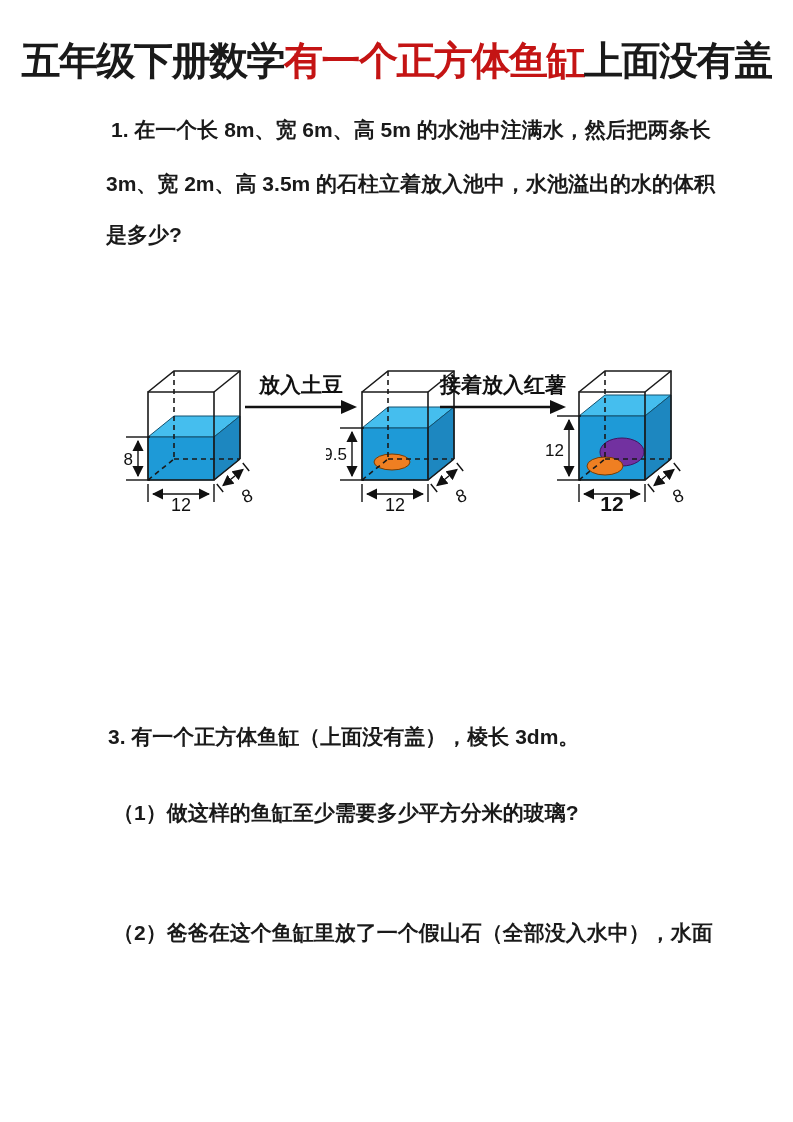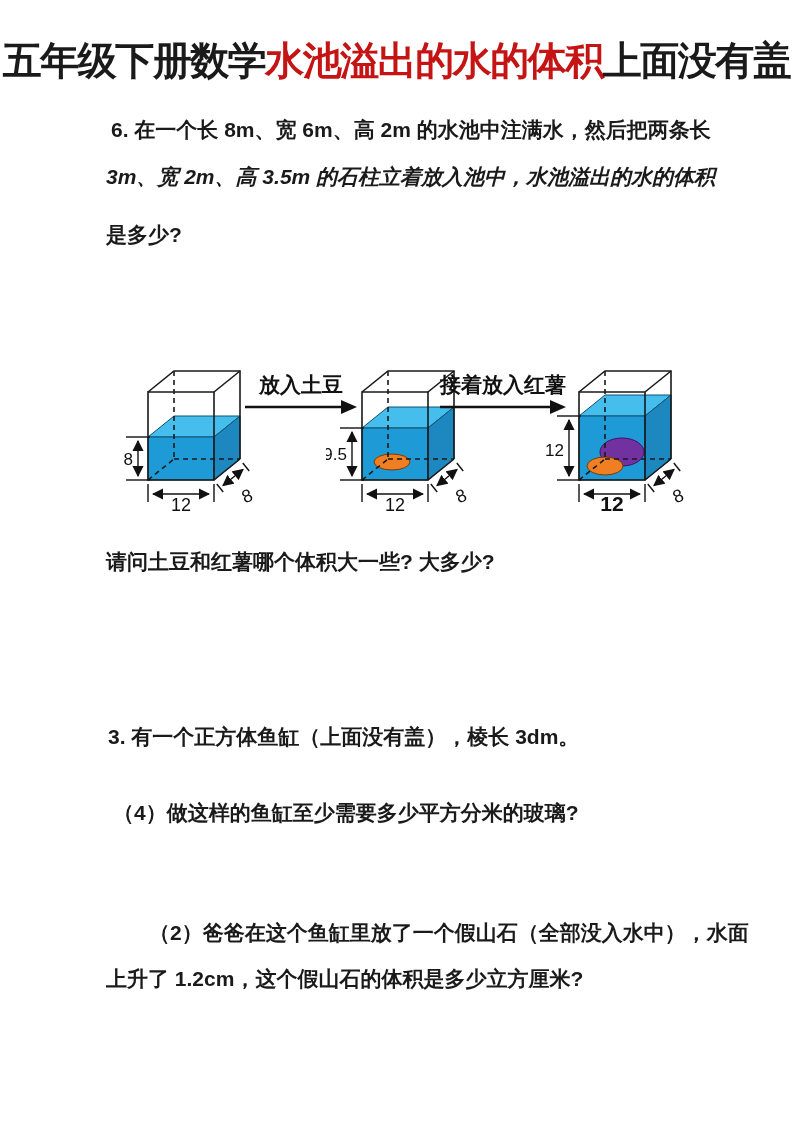--- a/index.html
+++ b/index.html
@@ -25,26 +25,26 @@
   .stepLabel{font-size:21px;font-weight:700;fill:#111;}
   svg{display:block;}
 </style>
 </head>
 <body>
 
 <div class="page">
 
   <div class="title-row">
     <span>五年级下册数学</span>
-      <span class="accent">水池溢出的水的体积</span>
+      <span class="accent">有一个正方体鱼缸</span>
       <span>上面没有盖</span>
   </div>
 
-  <div class="bodyline" style="left:111px;top:116px;">6. 在一个长 8m、宽 6m、高 2m 的水池中注满水，然后把两条长</div>
-  <div class="bodyline" style="left:106px;top:163px;font-style:italic;">3m、宽 2m、高 3.5m 的石柱立着放入池中，水池溢出的水的体积</div>
+  <div class="bodyline" style="left:111px;top:116px;">1. 在一个长 8m、宽 6m、高 5m 的水池中注满水，然后把两条长</div>
+  <div class="bodyline" style="left:106px;top:170px;">3m、宽 2m、高 3.5m 的石柱立着放入池中，水池溢出的水的体积</div>
   <div class="bodyline" style="left:106px;top:221px;">是多少?</div>
 
 
   <svg class="tank" style="left:112px;top:364px;" width="150" height="150" viewBox="0 0 150 150">
     <defs>
       <marker id="ah1" viewBox="0 0 10 10" refX="9" refY="5" markerWidth="8" markerHeight="8" orient="auto-start-reverse">
         <path d="M0,0 L10,5 L0,10 z" fill="#111"></path>
       </marker>
     </defs>
 
@@ -160,20 +160,18 @@
       <line x1="41" y1="130" x2="97" y2="130" marker-start="url(#ah3)" marker-end="url(#ah3)"></line>
       <line x1="104.8" y1="120" x2="111.2" y2="128"></line>
       <line x1="130.8" y1="99" x2="137.2" y2="107"></line>
       <line x1="111" y1="121.5" x2="131" y2="105.5" marker-start="url(#ah3)" marker-end="url(#ah3)"></line>
     </g>
     <text class="dim2" x="21" y="92" text-anchor="end">12</text>
     <text class="dim" x="69" y="147" text-anchor="middle" style="font-size:21px;font-weight:700;">12</text>
     <text class="dim" x="136" y="138" text-anchor="middle" transform="rotate(-22 136 134)">8</text>
   </svg>
 
-  <div class="bodyline" style="left:106px;top:548px;">请问土豆和红薯哪个体积大一些? 大多少?</div>
 
   <div class="bodyline" style="left:108px;top:723px;">3. 有一个正方体鱼缸（上面没有盖），棱长 3dm。</div>
-  <div class="bodyline" style="left:113px;top:799px;">（4）做这样的鱼缸至少需要多少平方分米的玻璃?</div>
-  <div class="bodyline" style="left:113px;top:919px;margin-left:36px;">（2）爸爸在这个鱼缸里放了一个假山石（全部没入水中），水面</div>
-  <div class="bodyline" style="left:106px;top:965px;">上升了 1.2cm，这个假山石的体积是多少立方厘米?</div>
+  <div class="bodyline" style="left:113px;top:799px;">（1）做这样的鱼缸至少需要多少平方分米的玻璃?</div>
+  <div class="bodyline" style="left:113px;top:919px;">（2）爸爸在这个鱼缸里放了一个假山石（全部没入水中），水面</div>
 
 </div>
 
 </body></html>

